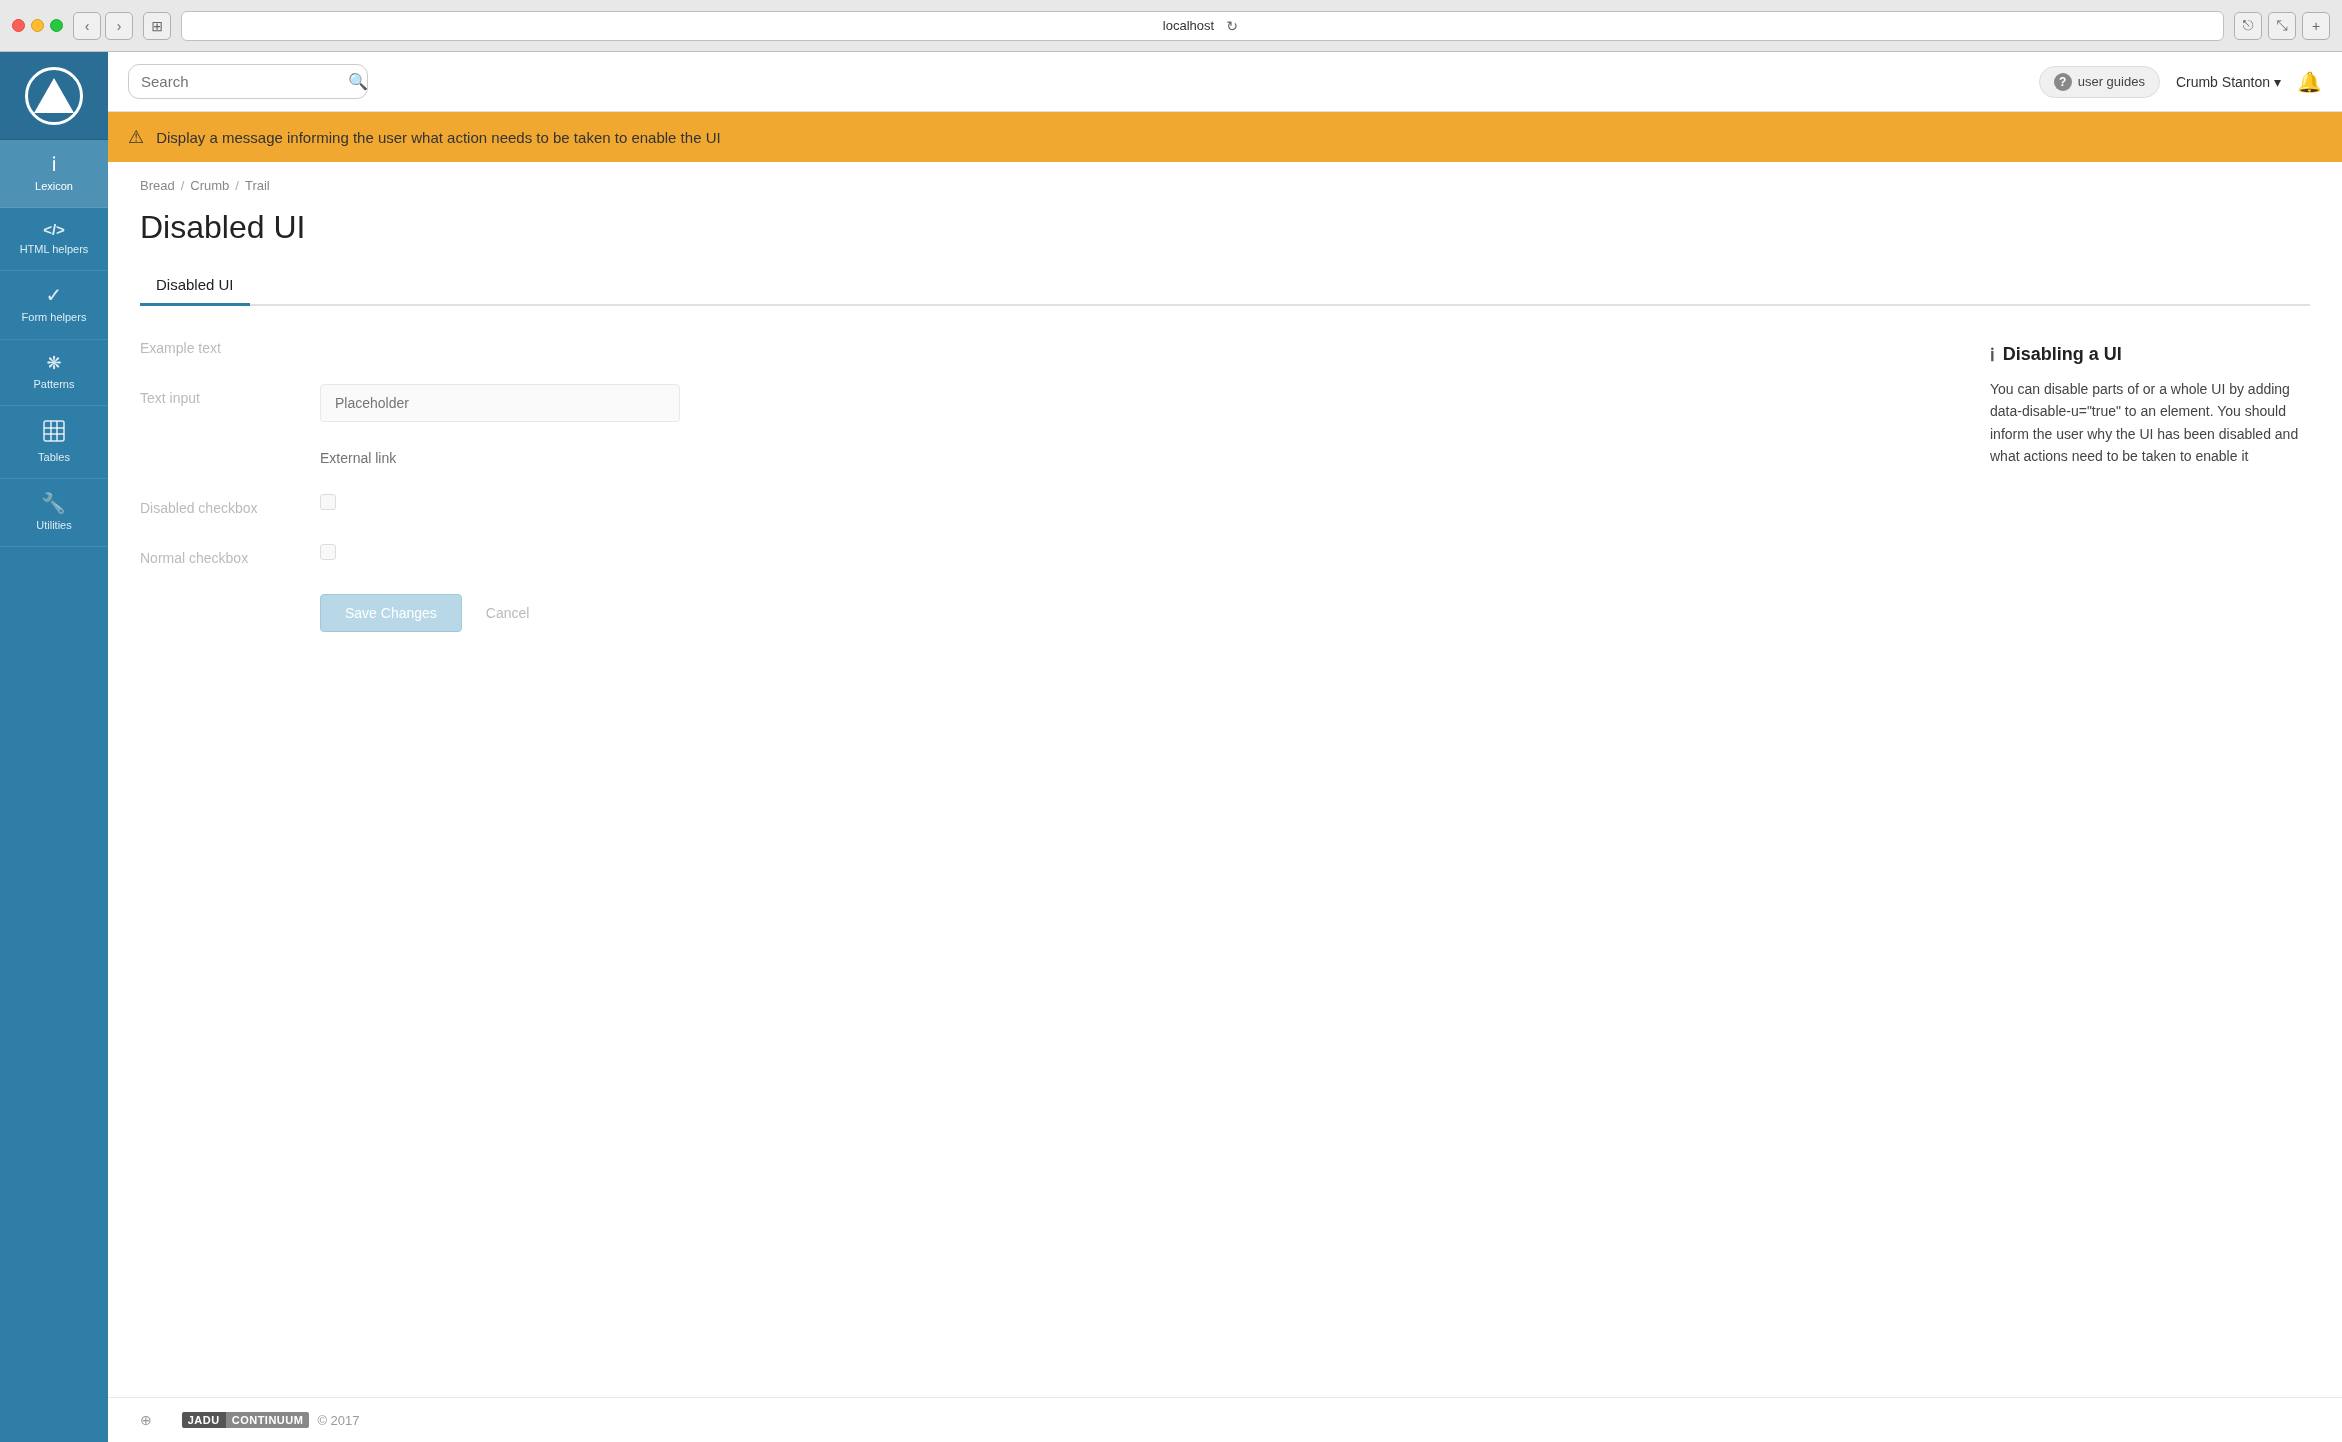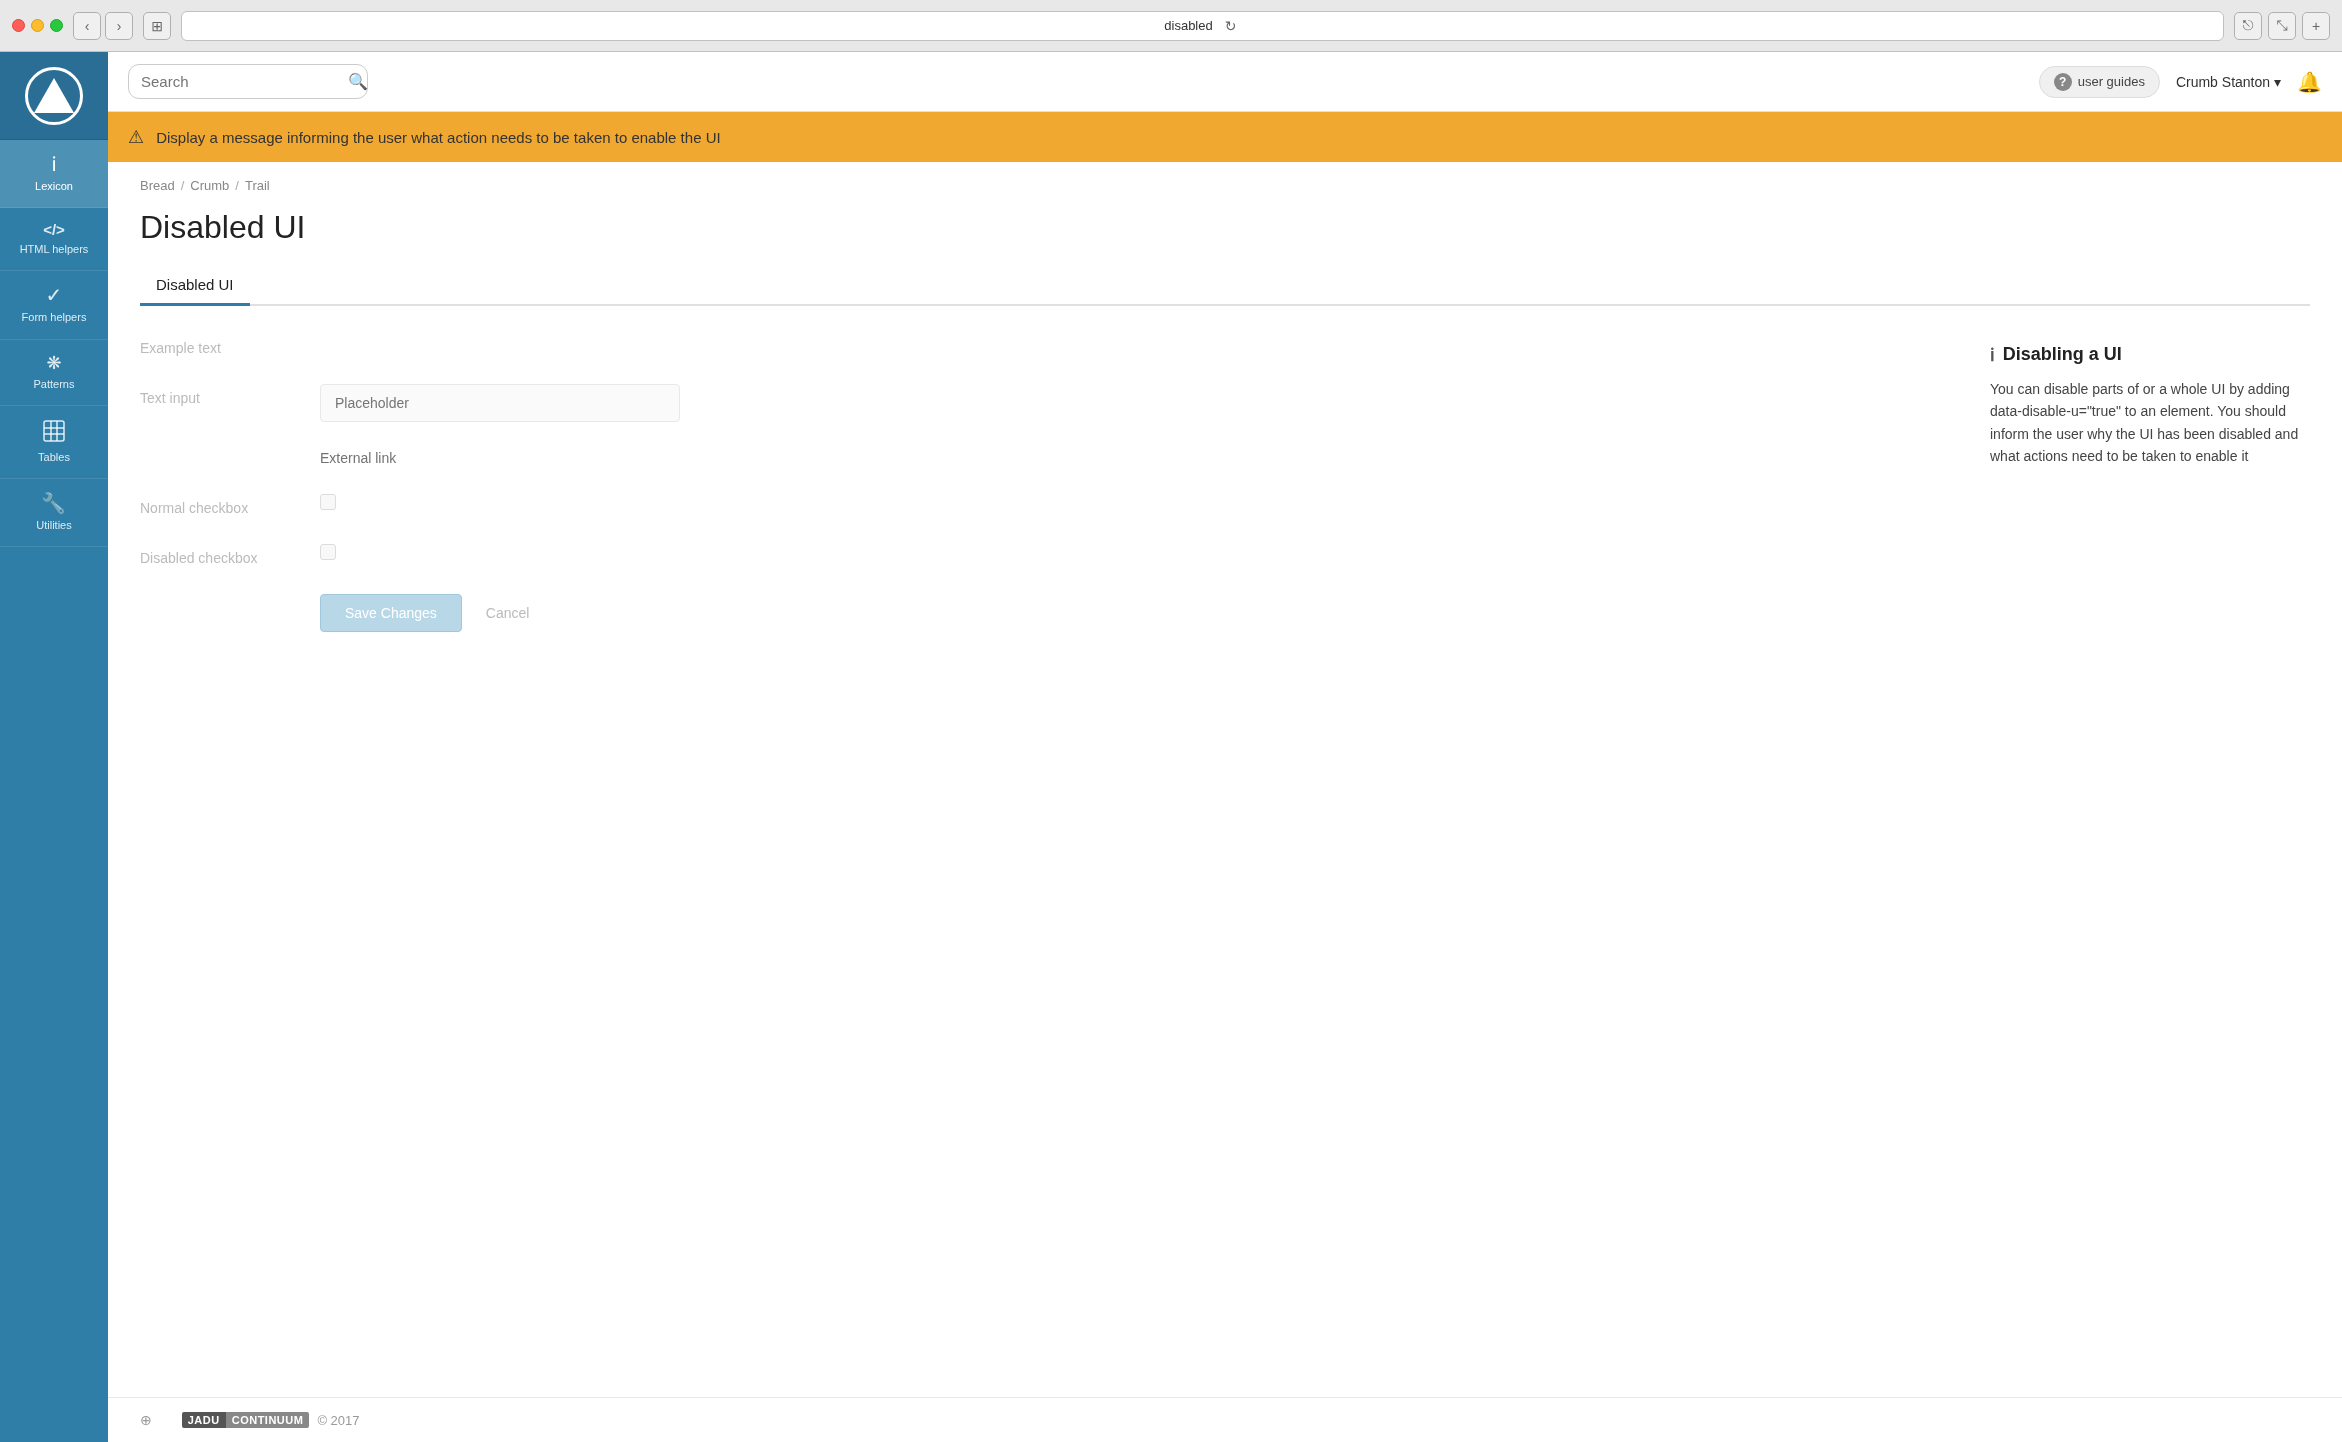--- a/index.html
+++ b/index.html
@@ -347,21 +347,21 @@
     <div class="traffic-light tl-red"></div>
     <div class="traffic-light tl-yellow"></div>
     <div class="traffic-light tl-green"></div>
   </div>
   <div class="nav-buttons">
     <button class="nav-btn">‹</button>
     <button class="nav-btn">›</button>
   </div>
   <button class="window-btn">⊞</button>
   <div class="address-bar">
-    <span class="address-text">disabled</span>
+    <span class="address-text">localhost</span>
     <span class="reload-btn">↻</span>
   </div>
   <div class="browser-right">
     <button class="nav-btn">⎋</button>
     <button class="nav-btn">⤡</button>
     <button class="nav-btn">+</button>
   </div>
 </div>
 
 <div class="app-wrapper">
@@ -465,28 +465,28 @@
             <span class="form-label">Text input</span>
             <input class="text-input-disabled" type="text" disabled="" placeholder="Placeholder" style="">
           </div>
 
           <div class="form-row">
             <span class="form-label"></span>
             <a class="external-link-disabled">External link</a>
           </div>
 
           <div class="form-row">
-            <span class="form-label">Normal checkbox</span>
+            <span class="form-label">Disabled checkbox</span>
             <div class="checkbox-row">
               <div class="checkbox-disabled"></div>
             </div>
           </div>
 
           <div class="form-row">
-            <span class="form-label">Disabled checkbox</span>
+            <span class="form-label">Normal checkbox</span>
             <div class="checkbox-row">
               <div class="checkbox-disabled"></div>
             </div>
           </div>
 
           <div class="button-row">
             <button class="btn-save-disabled" disabled="">Save Changes</button>
             <button class="btn-cancel-disabled" disabled="">Cancel</button>
           </div>
 

